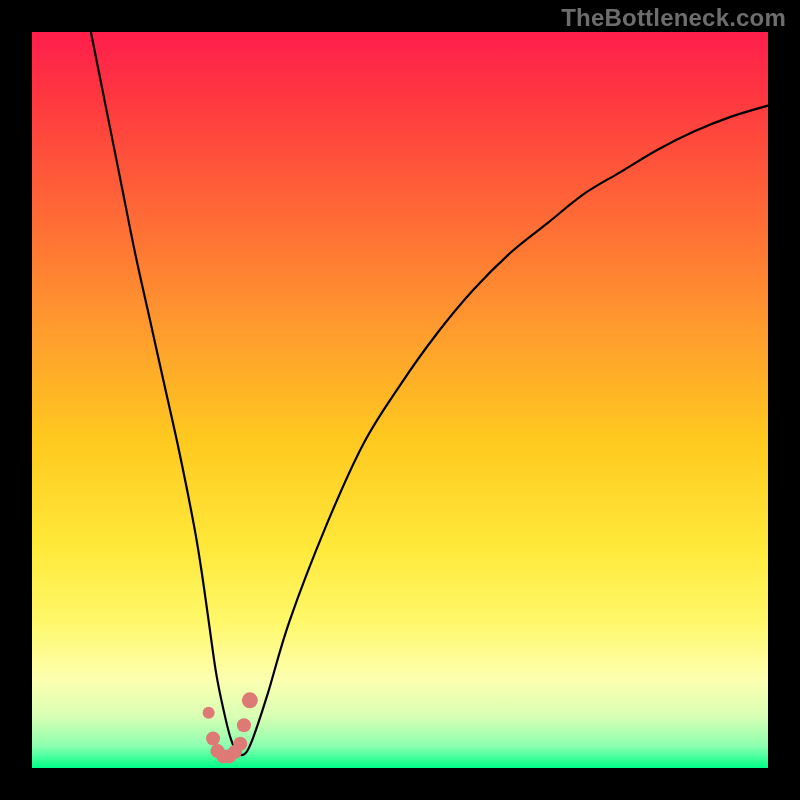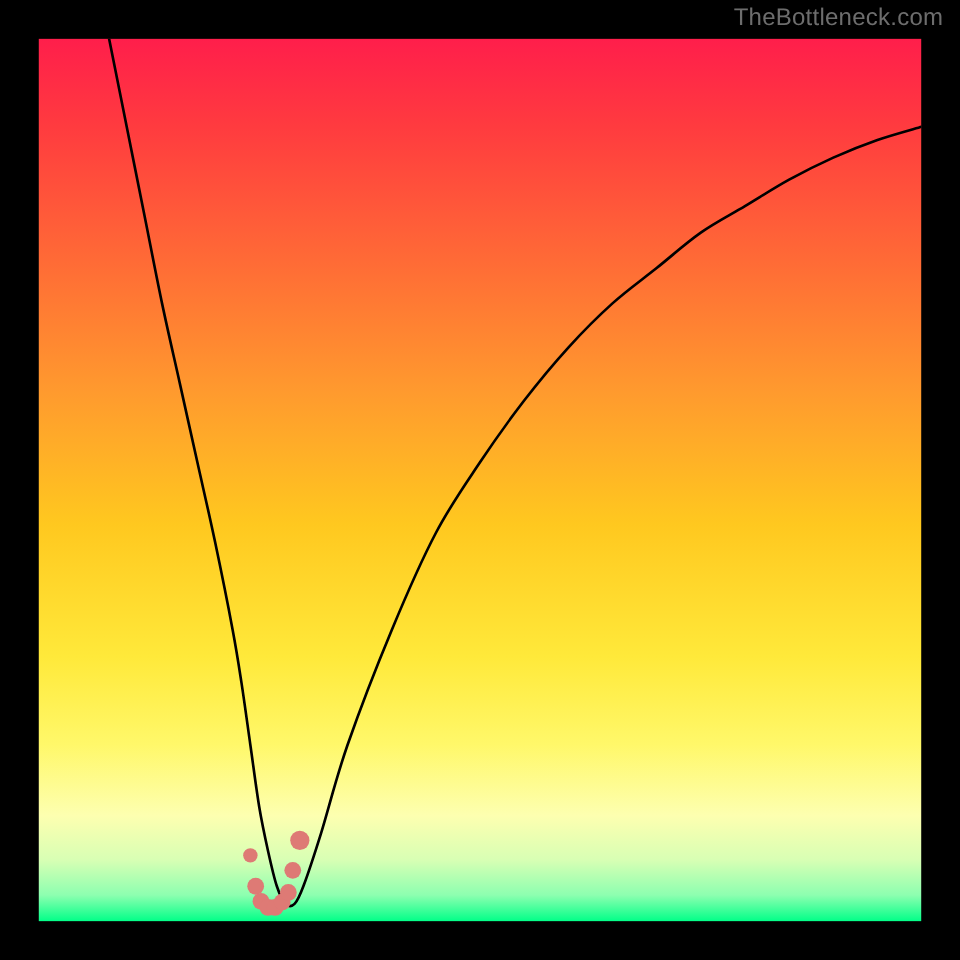--- a/index.html
+++ b/index.html
@@ -29,22 +29,22 @@
   }
   .gradient {
     position: absolute;
     inset: 0;
   }
   .watermark {
     position: absolute;
     top: 4px;
     right: 14px;
     color: #6d6d6d;
-    font-size: 20px;
-    font-weight: 400;
+    font-size: 24px;
+    font-weight: 700;
     letter-spacing: 0.2px;
   }
   svg.curve {
     position: absolute;
     inset: 0;
   }
 </style>
 </head>
 <body>
 

